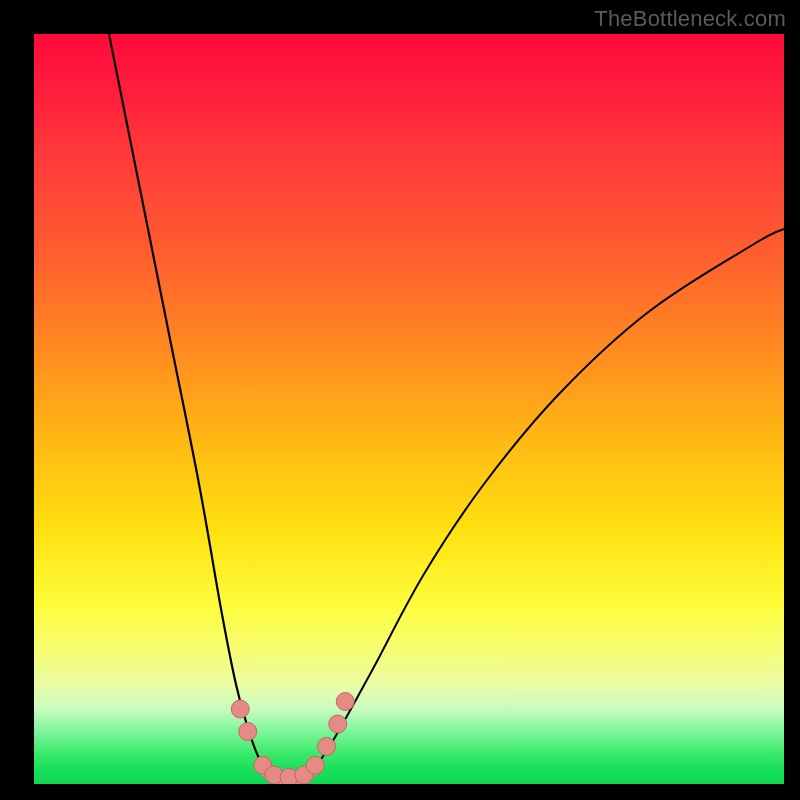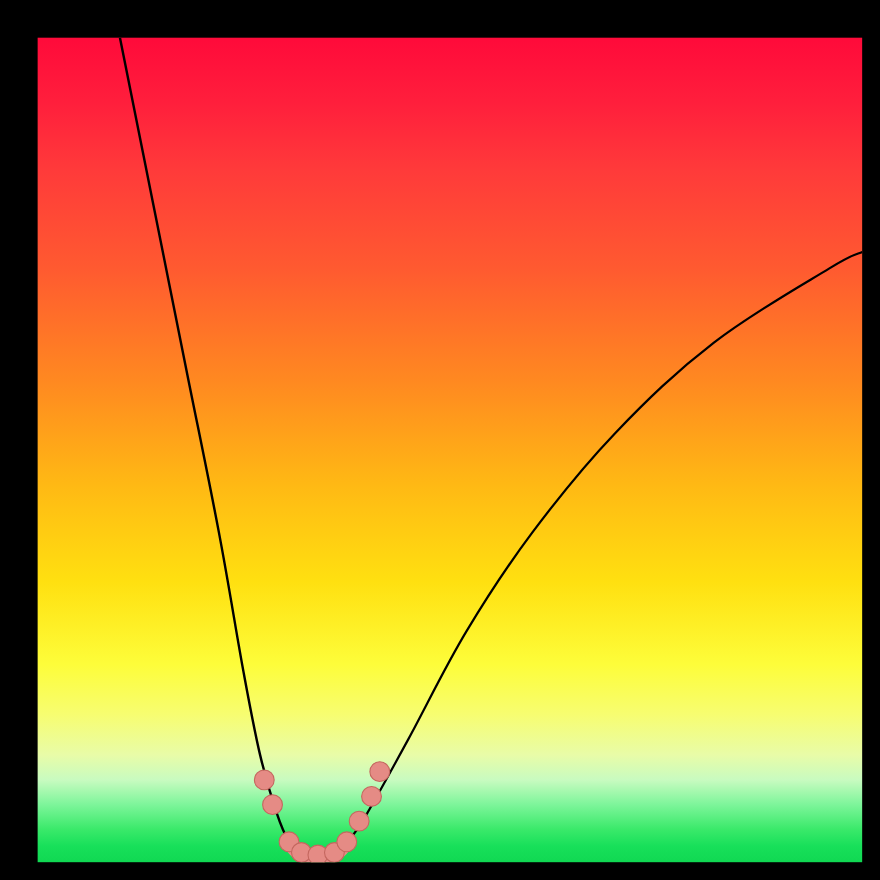--- a/index.html
+++ b/index.html
@@ -83,13 +83,14 @@
           <circle cx="255.00000000000003" cy="743.25" r="9" fill="#e58b85" stroke="#c4675f" stroke-width="1"></circle>
           <circle cx="270" cy="741" r="9" fill="#e58b85" stroke="#c4675f" stroke-width="1"></circle>
           <circle cx="281.25" cy="731.25" r="9" fill="#e58b85" stroke="#c4675f" stroke-width="1"></circle>
           <circle cx="292.5" cy="712.5" r="9" fill="#e58b85" stroke="#c4675f" stroke-width="1"></circle>
           <circle cx="303.75" cy="690" r="9" fill="#e58b85" stroke="#c4675f" stroke-width="1"></circle>
           <circle cx="311.25" cy="667.5" r="9" fill="#e58b85" stroke="#c4675f" stroke-width="1"></circle>
         </g>
     </svg>
   </div>
 
+  <div class="watermark">TheBottleneck.com</div>
 </div>
 
 </body></html>

